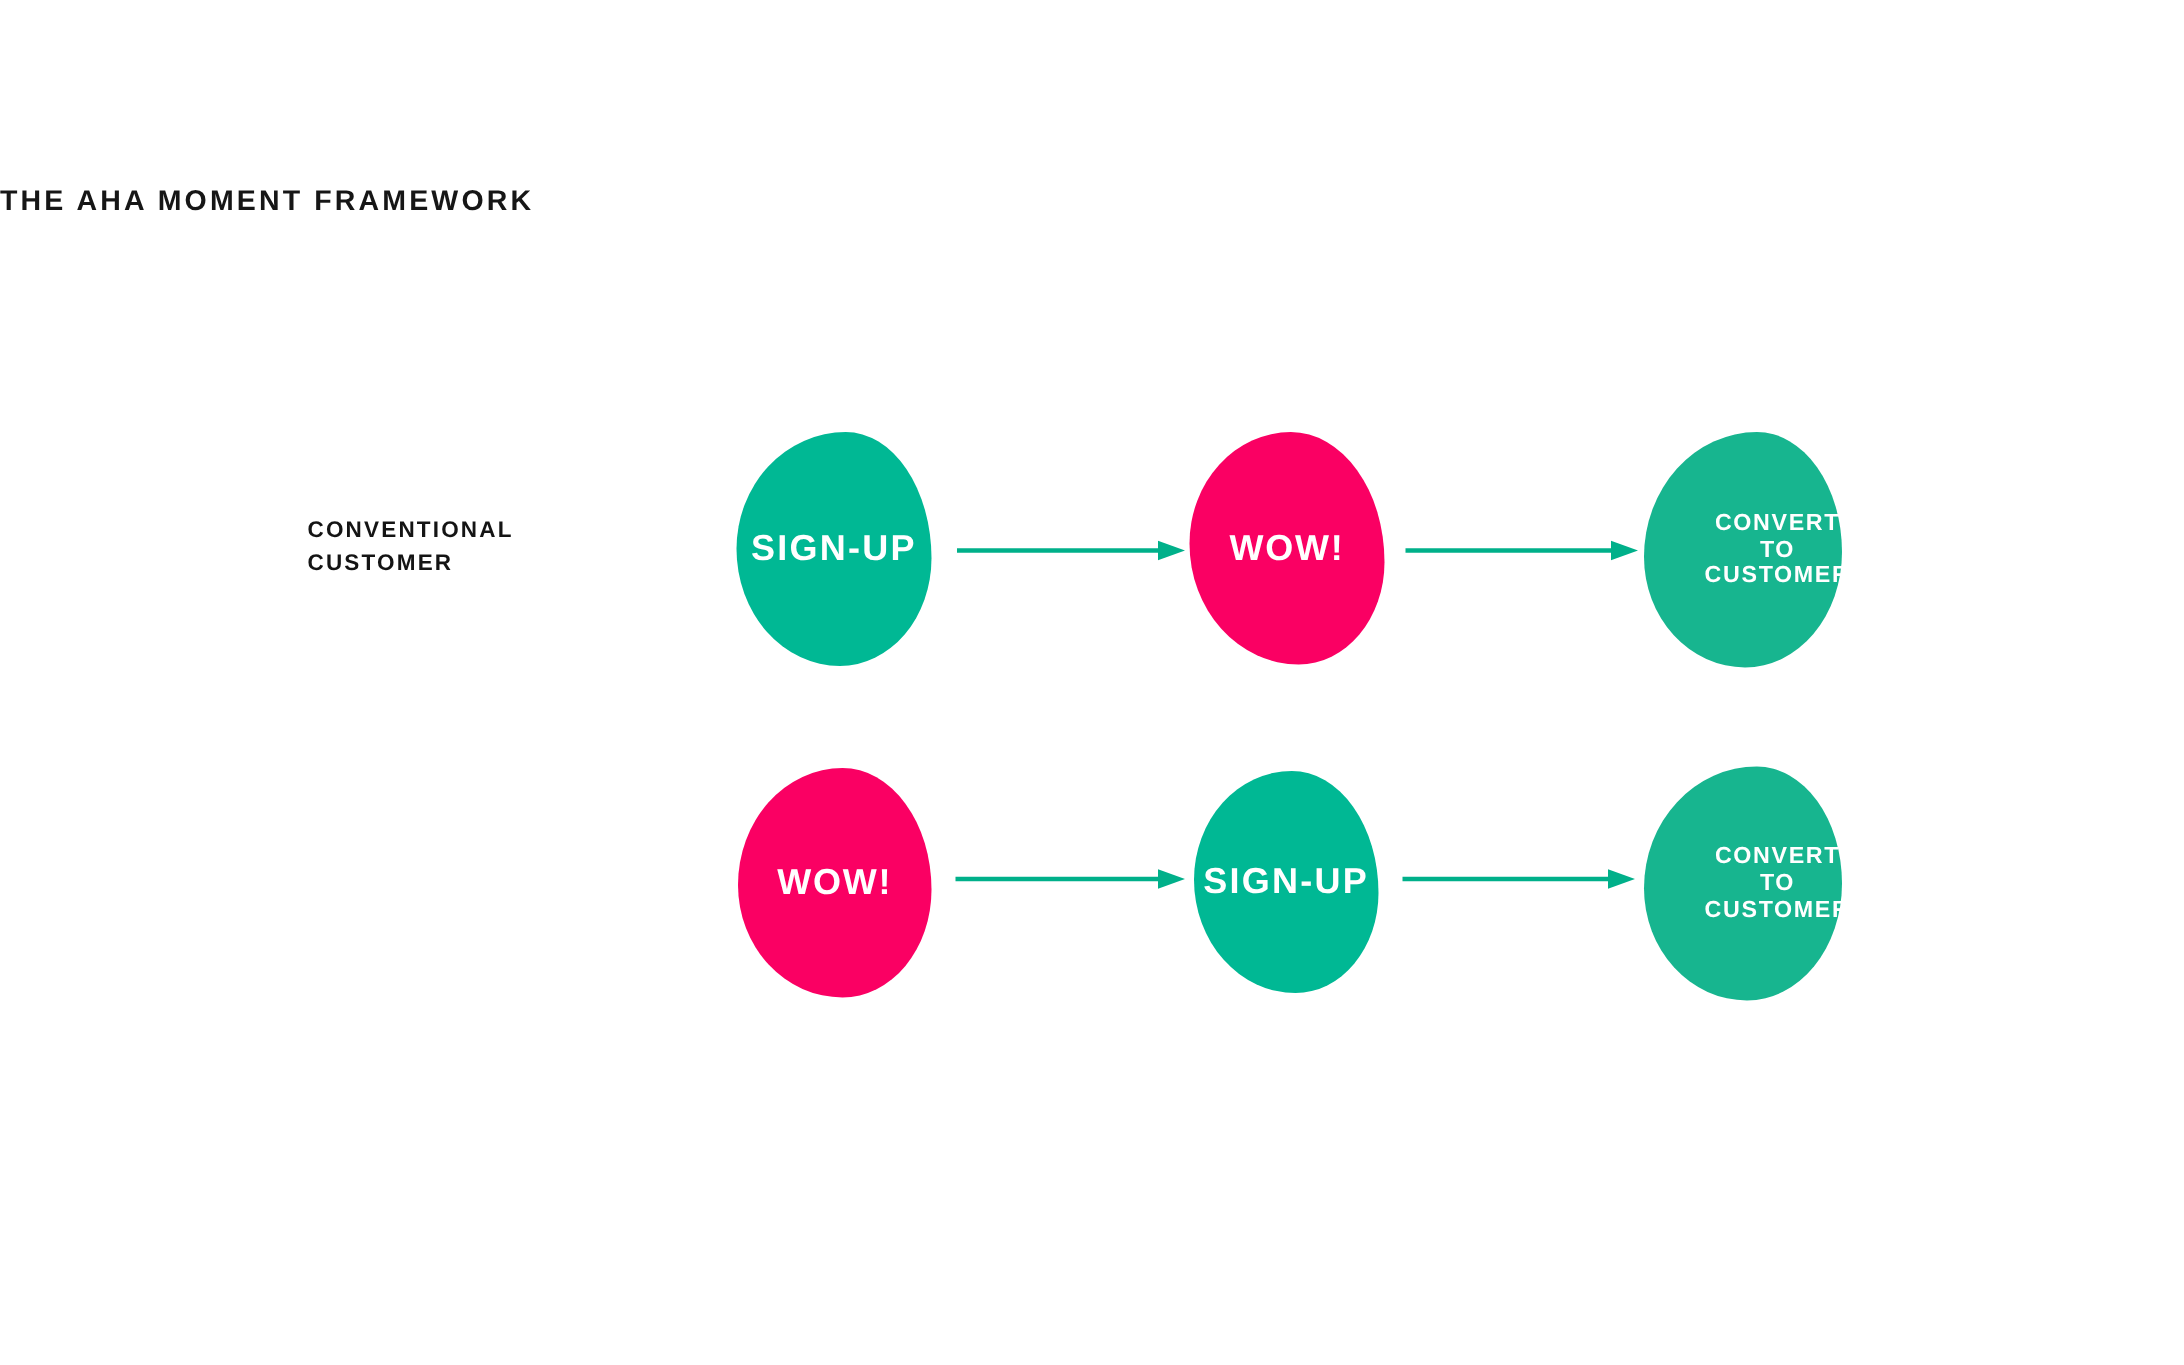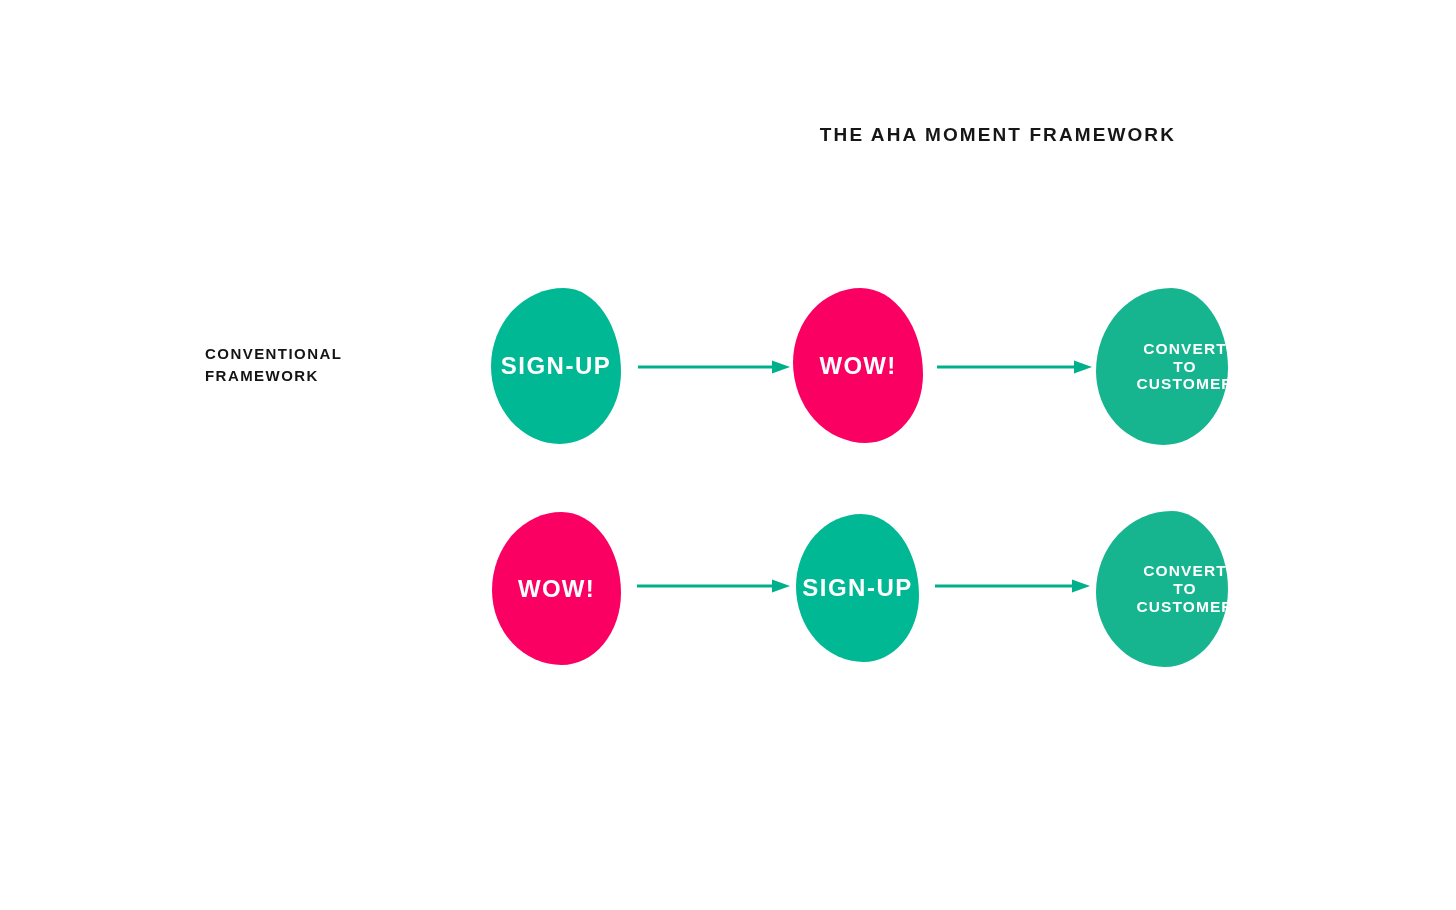--- a/index.html
+++ b/index.html
@@ -22,21 +22,21 @@
     height: 910px;
     background: #ffffff;
   }
 
   
   .title {
     position: absolute;
     left: 0;
     top: 124px;
     width: 1176px;
-    text-align: right;
+    text-align: left;
     font-size: 19px;
     font-weight: bold;
     letter-spacing: 2.1px;
     color: #161616;
     white-space: nowrap;
   }
 
   
   .row-label {
     position: absolute;
@@ -84,21 +84,21 @@
   .arrow svg { display: block; overflow: visible; }
 </style>
 </head>
 <body>
 
 <div id="canvas">
 
   <div class="title">THE AHA MOMENT FRAMEWORK</div>
 
   <div class="row-label r1">CONVENTIONAL
-FRAMEWORK</div>
+CUSTOMER</div>
 
   <div class="blob shape-a" style="left:491px; top:288px; width:130px; height:156px; background:#00B894;">
     <span class="blob-text txt-signup">SIGN-UP</span>
   </div>
 
   <div class="arrow" style="left:638px; top:360px; width:152px;">
     <svg width="152" height="14" viewBox="0 0 152 14">
       <line x1="0" y1="7" x2="136" y2="7" stroke="#00B08A" stroke-width="3"></line>
       <polygon points="134,0.5 152,7 134,13.5" fill="#00B08A"></polygon>
     </svg>

